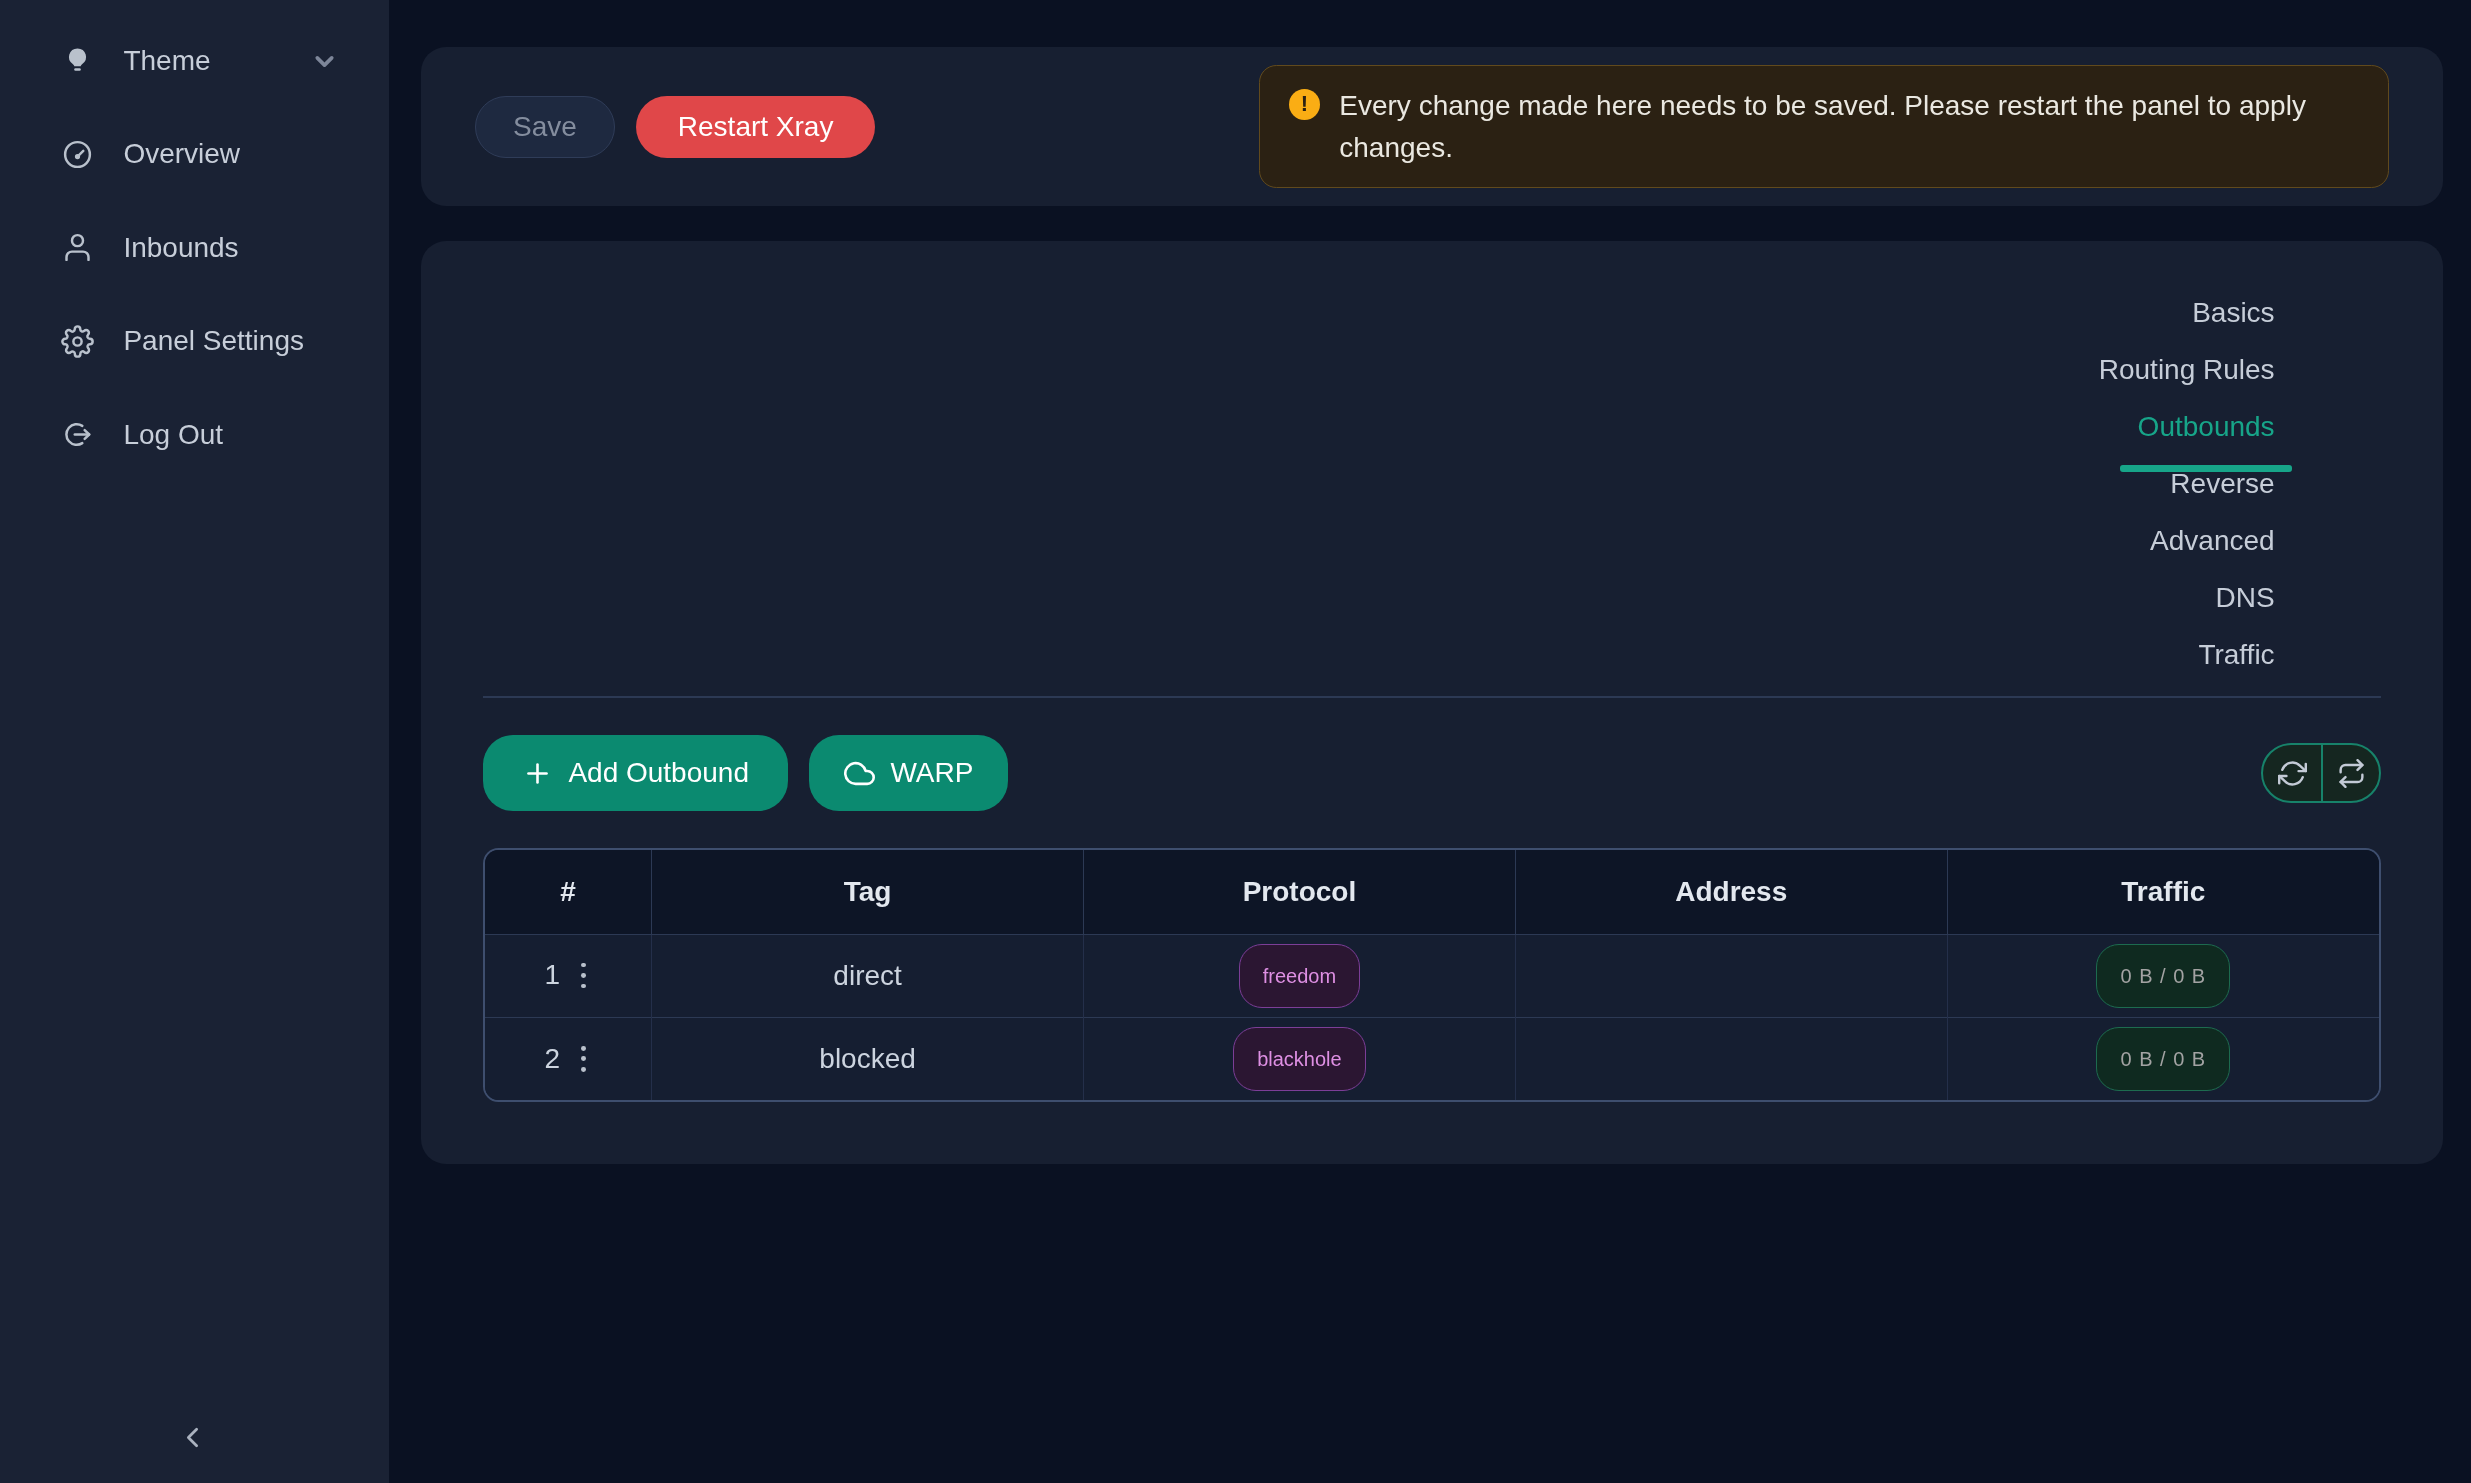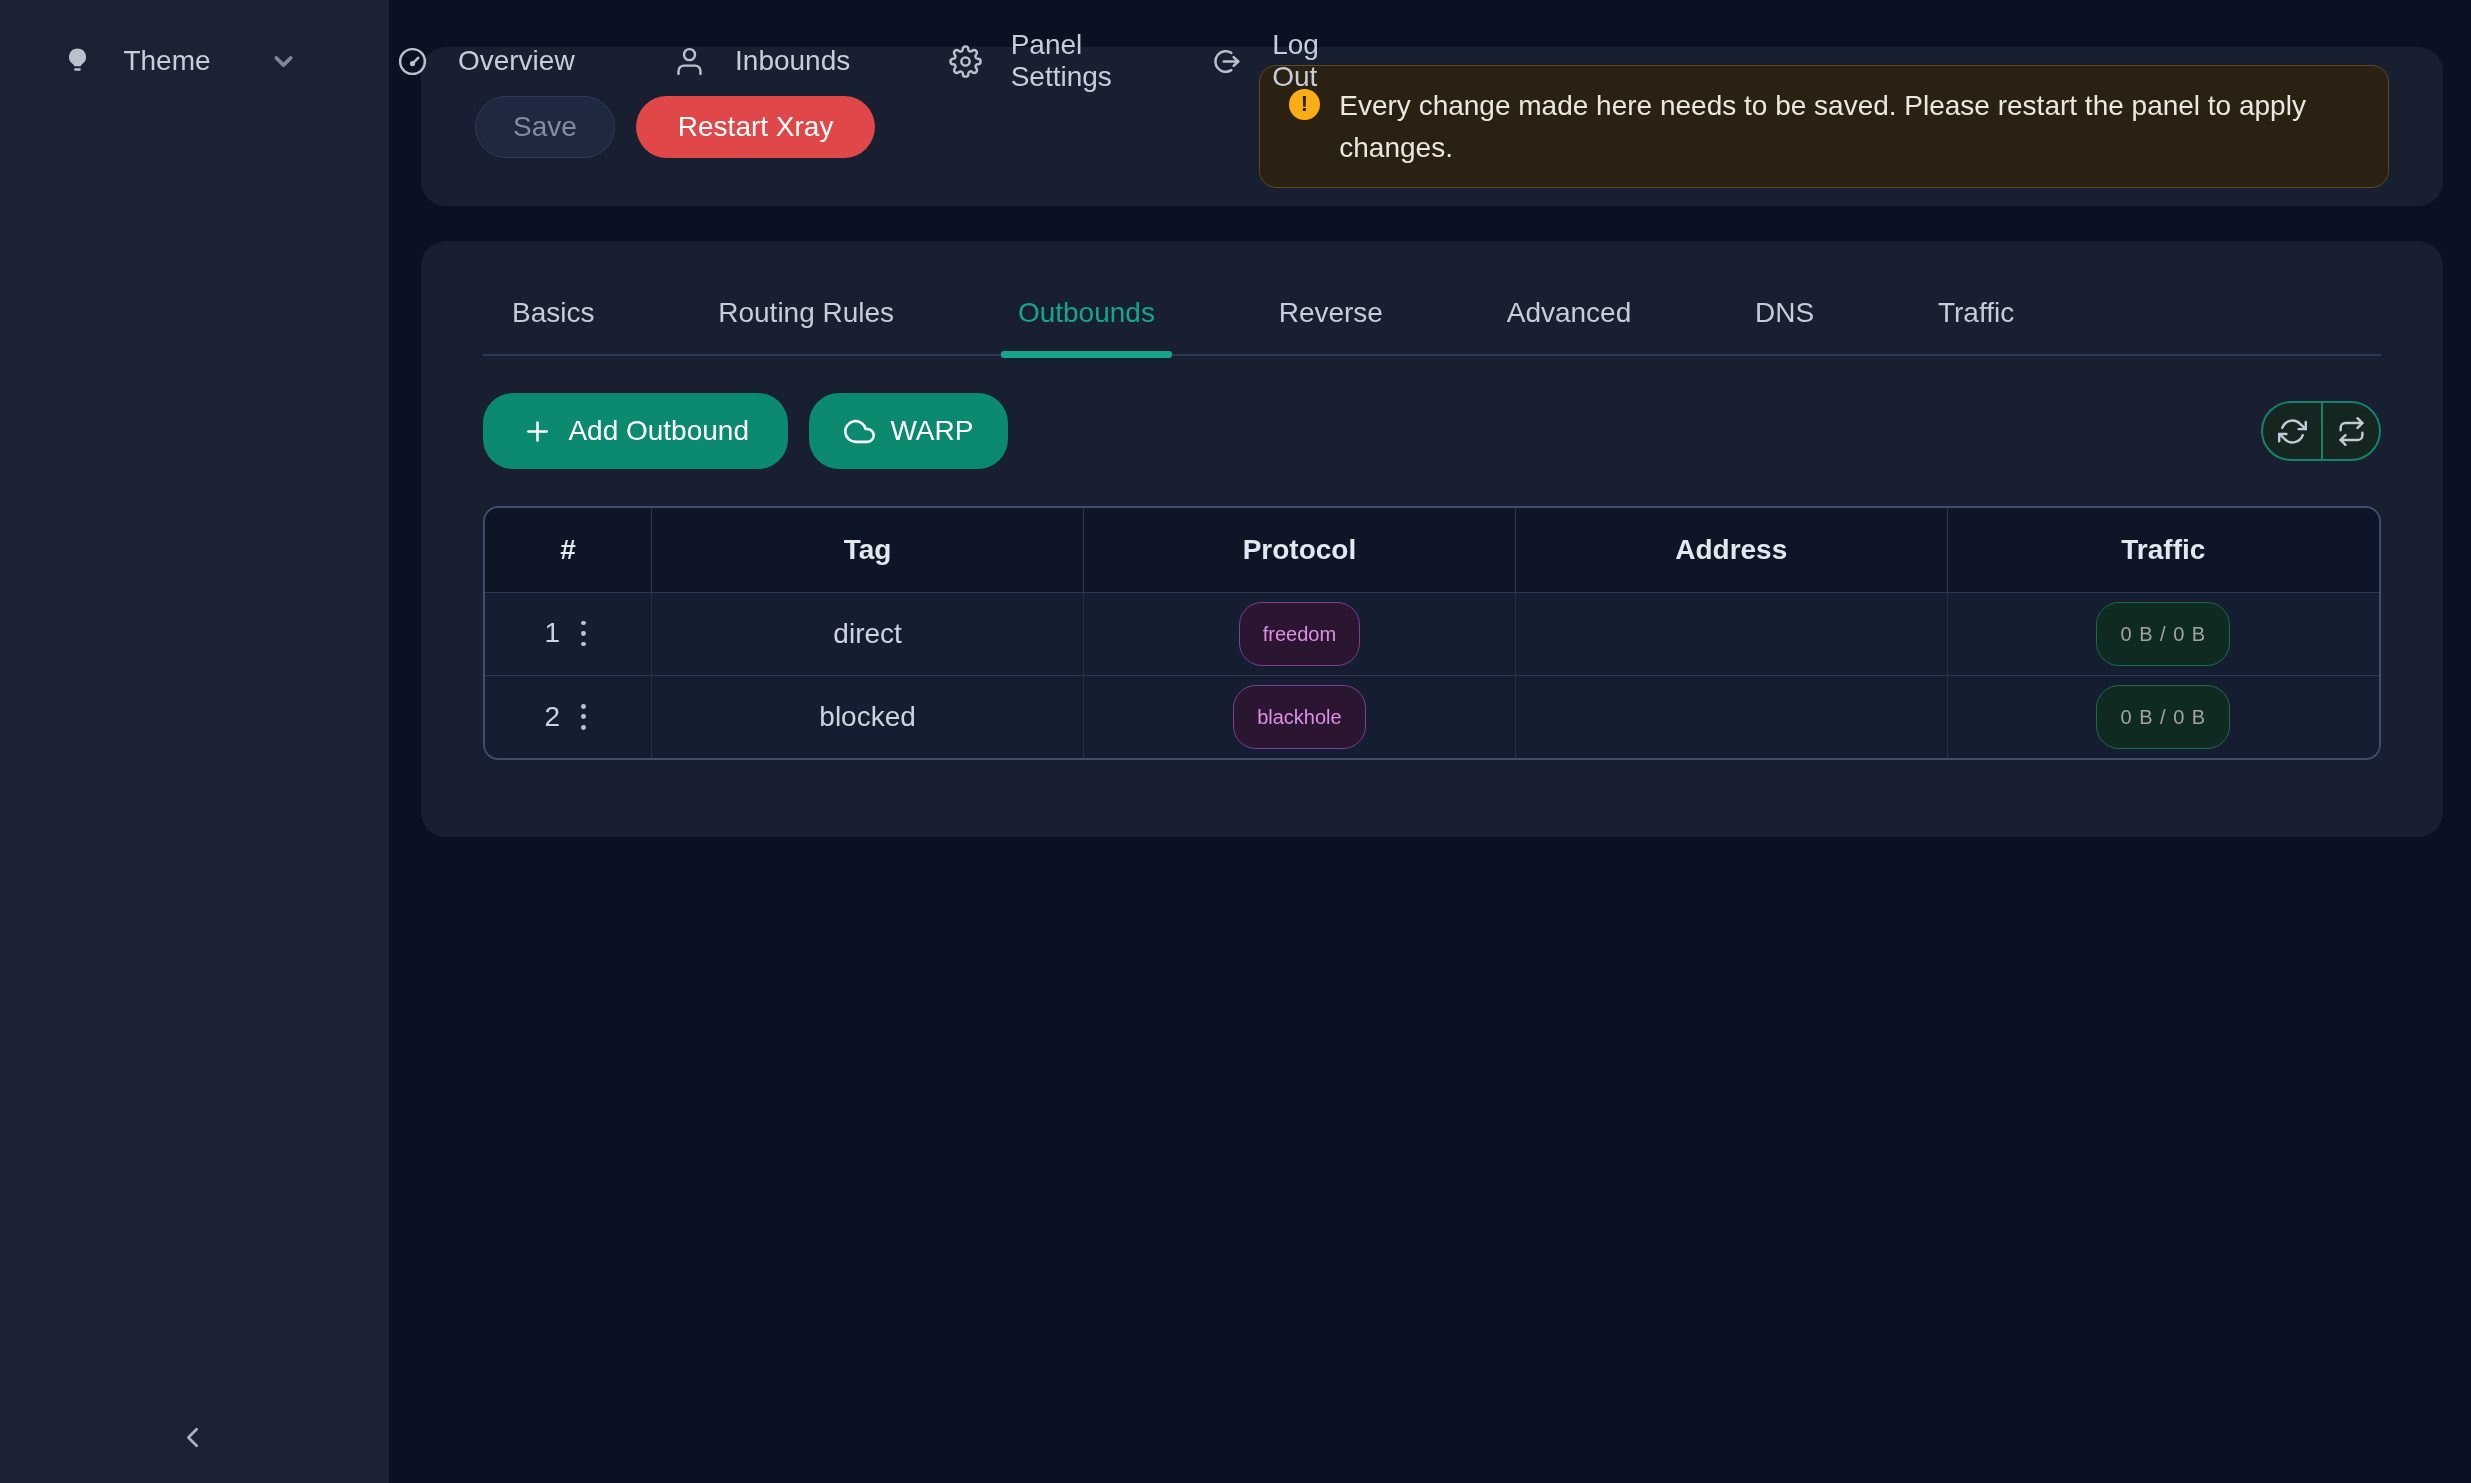--- a/index.html
+++ b/index.html
@@ -10,21 +10,21 @@
     color:#c7ced9;
     overflow:hidden;
   }
   svg { display:block; }
 
   
   .sidebar {
     position:fixed; left:0; top:0; width:389px; height:1483px;
     background:#1a2234;
   }
-  .nav { padding:23px 15.4px 0 15.4px; display:flex; flex-direction:row; gap:17.4px; }
+  .nav { padding:23px 15.4px 0 15.4px; display:flex; flex-direction:column; gap:17.4px; }
   .nav-item {
     display:flex; align-items:center; gap:29px;
     height:76px; padding:0 35px 0 46px;
     border-radius:15.4px; cursor:pointer;
     font-size:28px; color:#c7ced9;
   }
   .nav-item .nav-icon { width:33px; height:33px; color:#b9c1cc; flex:0 0 auto; }
   .nav-item.active { background:#077566; color:#ffffff; }
   .nav-item.active .nav-icon { color:#ffffff; }
   .nav-item .spacer { flex:1; }
@@ -64,22 +64,23 @@
     flex:0 0 auto; width:31px; height:31px; border-radius:50%;
     background:#faad14; color:#2b2113; font-weight:bold; font-size:22px;
     display:flex; align-items:center; justify-content:center; margin-top:3.9px;
   }
   .alert-text { font-size:28px; line-height:1.48; color:#eae8e1; }
 
   
   .main-card { margin-top:35px; padding:0 62px 62px 62px; min-height:596px; }
 
   .tabs {
-    display:flex; align-items:center; padding-top:56px;
+    display:flex; align-items:flex-end; padding-top:56px;
     border-bottom:2.9px solid #2c3954;
+    flex-direction:column;
   }
   .tab {
     position:relative; padding:0 17.4px 25px 17.4px; margin-right:89px;
     font-size:28px; color:#c6cdd8; cursor:pointer; white-space:nowrap;
   }
   .tab:first-child { margin-left:11.6px; }
   .tab.active { color:#17a589; }
   .tab.active::after {
     content:""; position:absolute; left:0; right:0; bottom:-3.9px; height:6.8px;
     background:#17a589; border-radius:2.9px;

